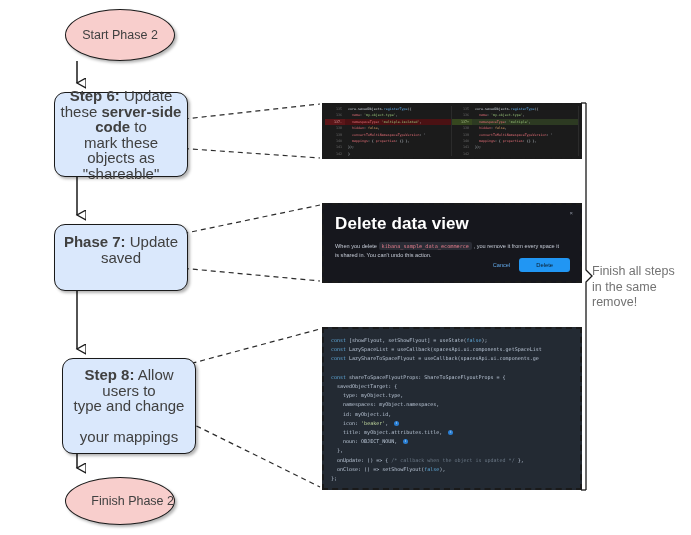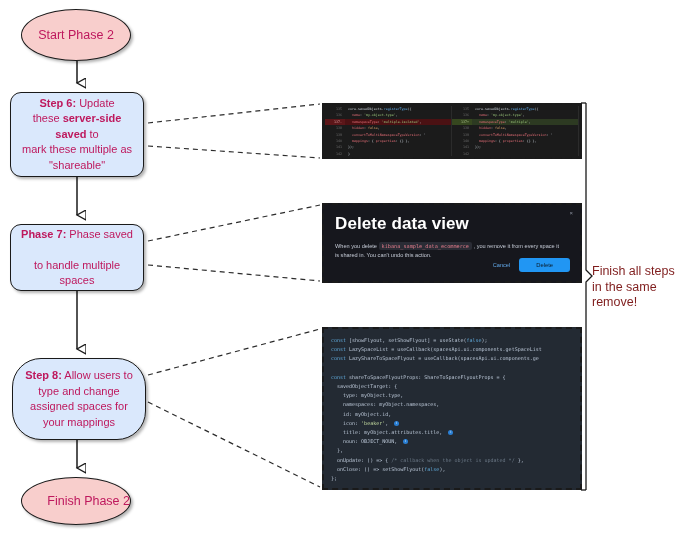--- a/index.html
+++ b/index.html
@@ -21,45 +21,46 @@
     height: 535px;
   }
   
   .node {
     position: absolute;
     box-sizing: border-box;
     display: flex;
     align-items: center;
     justify-content: center;
     text-align: center;
-    color: #be185d;
+    color: #404040;
     z-index: 5;
+    margin-left: 44px;
   }
   .terminator {
     border-radius: 50%;
     background: #f8cecc;
     border: 1.4px solid #1a1a1a;
     font-size: 12.5px;
     box-shadow: 2px 2px 3px rgba(0,0,0,0.30);
   }
   .step-box {
     border-radius: 11px;
     background: #dae8fc;
     border: 1.4px solid #1a1a1a;
-    font-size: 11px;
+    font-size: 15px;
     line-height: 15.5px;
     padding: 3px 5px;
     box-shadow: 2px 2px 3px rgba(0,0,0,0.30);
   }
   .step-box b { font-weight: bold; }
 
   #start-node   { left: 21px;  top: 9px;   width: 110px; height: 52px; }
   #step6-node   { left: 10px;  top: 92px;  width: 134px; height: 85px; }
   #step7-node   { left: 10px;  top: 224px; width: 134px; height: 67px; }
-  #step8-node   { left: 12px;  top: 358px; width: 134px; height: 82px; border-radius: 29px; }
+  #step8-node   { left: 18px;  top: 358px; width: 134px; height: 96px; }
   #finish-node  { left: 21px;  top: 477px; width: 110px; height: 48px; justify-content: flex-end; }
 
   
   .shot {
     position: absolute;
     box-sizing: border-box;
     border: 2.2px dashed #1a1a1a;
     background: #1c2128;
     overflow: hidden;
     z-index: 6;
@@ -207,21 +208,21 @@
   }
 
   
   #bracket-label {
     position: absolute;
     left: 592px;
     top: 264px;
     width: 96px;
     font-size: 12.5px;
     line-height: 15.5px;
-    color: #7f1d1d;
+    color: #737373;
     z-index: 5;
   }
 </style>
 </head>
 <body>
 
 <svg id="canvas" viewBox="0 0 691 535" xmlns="http://www.w3.org/2000/svg">
   <defs>
     <marker id="arrowOpen" markerWidth="12" markerHeight="12" refX="5" refY="9" orient="auto" markerUnits="userSpaceOnUse">
       <path d="M0,0 L10,0 L5,9 Z" fill="#ffffff" stroke="#1a1a1a" stroke-width="1.3"></path>
@@ -247,39 +248,38 @@
   <line x1="581" y1="490" x2="586" y2="490" stroke="#1a1a1a" stroke-width="1.3"></line>
 </svg>
 
 <div id="start-node" class="node terminator">
   <span>Start Phase 2</span>
 </div>
 
 <div id="step6-node" class="node step-box">
   <div>
     <b>Step 6:</b><span> Update</span><br>
-    <span>these </span><b>server-side saved</b><span> to</span><br>
-    <span>mark these multiple as</span><br>
+    <span>these </span><b>server-side code</b><span> to</span><br>
+    <span>mark these objects as</span><br>
     <span>"shareable"</span>
   </div>
 </div>
 
 <div id="step7-node" class="node step-box">
   <div>
-    <b>Phase 7:</b><span> Phase saved</span><br>
+    <b>Phase 7:</b><span> Update saved</span><br>
     <br>
-    <span>to handle multiple spaces</span>
   </div>
 </div>
 
 <div id="step8-node" class="node step-box">
   <div>
     <b>Step 8:</b><span> Allow users to</span><br>
     <span>type and change</span><br>
-    <span>assigned spaces for</span><br>
+    <br>
     <span>your mappings</span>
   </div>
 </div>
 
 <div id="finish-node" class="node terminator">
   <span>Finish Phase 2</span>
 </div>
 
 <div id="bracket-label">
   <span>Finish all steps</span><br>

